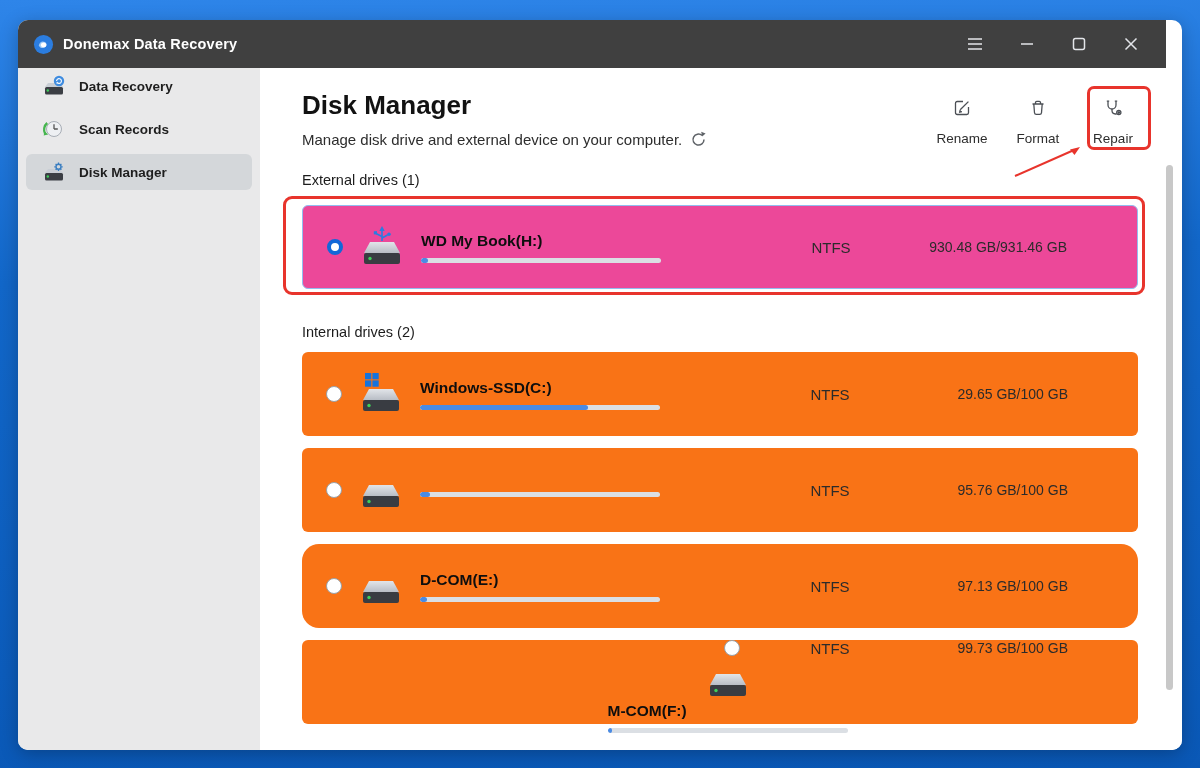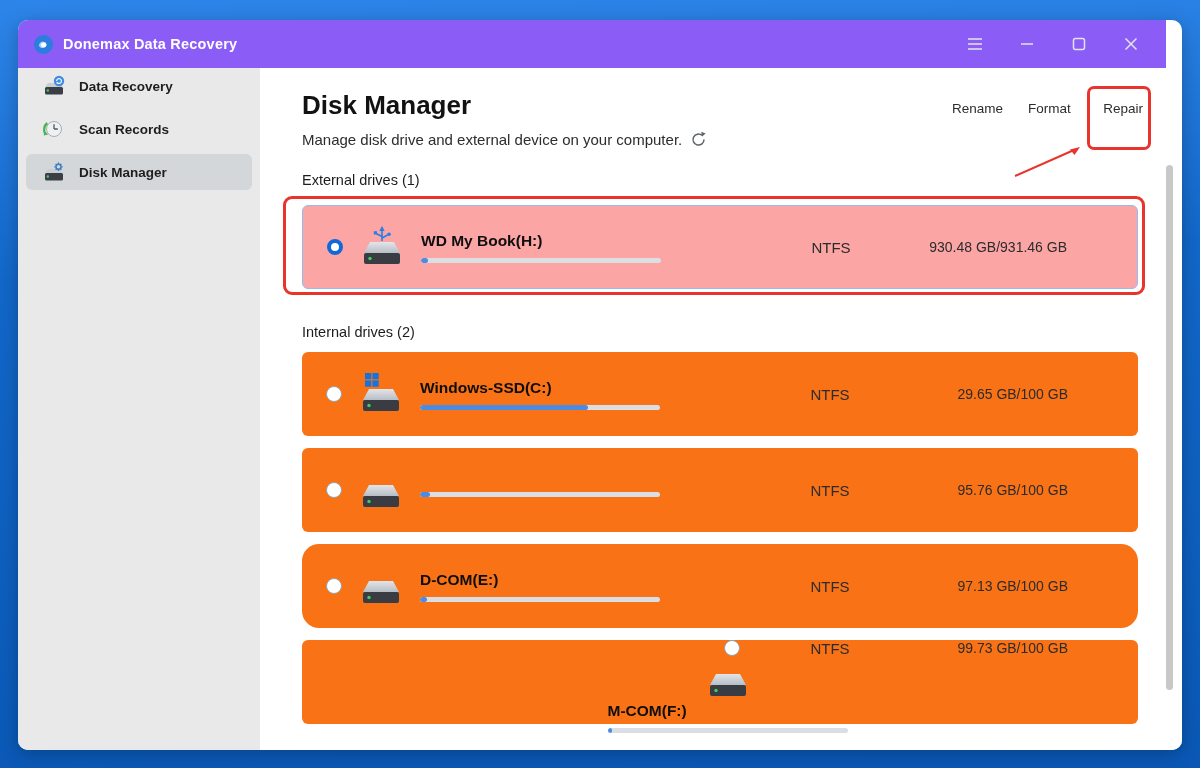--- a/index.html
+++ b/index.html
@@ -10,21 +10,21 @@
     position:relative;
   }
   .window {
     position:absolute; left:18px; top:20px; width:1164px; height:730px;
     border-radius:10px; overflow:hidden; background:#fff;
     box-shadow:0 4px 18px rgba(0,0,0,.25);
   }
   
   .titlebar {
     position:absolute; left:0; top:0; right:16px; height:48px;
-    background:#8b5cf6; display:flex; align-items:center;
+    background:#404040; display:flex; align-items:center;
   }
   .titlebar .logo { margin-left:15px; width:21px; height:21px; }
   .titlebar .title { margin-left:9px; color:#fff; font-size:14.5px; font-weight:700; letter-spacing:.2px; }
   .tb-controls { position:absolute; right:22px; top:0; height:48px; display:flex; align-items:center; gap:26px; }
   .tb-btn { width:26px; height:30px; display:flex; align-items:center; justify-content:center; cursor:pointer; }
   .tb-btn svg { stroke:#e3e5e9; stroke-width:1.5; fill:none; }
   
   .sidebar {
     position:absolute; left:0; top:48px; bottom:0; width:242px; background:#e9e9ea;
   }
@@ -34,42 +34,42 @@
   }
   .side-item.active { background:#d4d7da; }
   .side-item .slabel { font-size:13.5px; font-weight:700; color:#1e1e1e; }
   
   .content { position:absolute; left:242px; top:48px; right:0; bottom:0; background:#fff; }
   .page-title { position:absolute; left:42px; top:22px; font-size:26px; font-weight:700; color:#121212; }
   .subtitle-row { position:absolute; left:42px; top:63px; display:flex; align-items:center; gap:8px; }
   .subtitle { font-size:15px; color:#2d2d2d; }
   .refresh { cursor:pointer; display:flex; }
   
-  .tool-btn { position:absolute; top:30px; width:60px; display:flex; flex-direction:row; align-items:center; gap:20px; cursor:pointer; }
+  .tool-btn { position:absolute; top:30px; width:60px; display:flex; flex-direction:column; align-items:center; gap:13px; cursor:pointer; }
   .tool-btn .tlabel { font-size:13.5px; color:#2d2d2d; }
   .tool-btn svg { stroke:#4b4f55; stroke-width:1.3; fill:none; }
   .tb-rename { left:672px; } .tb-format { left:748px; } .tb-repair { left:823px; }
   .repair-box {
     position:absolute; left:827px; top:18px; width:64px; height:64px;
     border:3px solid #e8342c; border-radius:7px; pointer-events:none;
   }
   .arrow-svg { position:absolute; left:748px; top:72px; pointer-events:none; }
   
   .section-label { position:absolute; left:42px; font-size:14.5px; color:#1c1c1c; }
   .sec-ext { top:104px; } .sec-int { top:256px; }
   .row-box {
     position:absolute; left:23px; top:128px; width:862px; height:99px;
     border:3px solid #e8342c; border-radius:9px; pointer-events:none;
   }
   
   .drive-row {
     position:absolute; left:42px; width:836px; height:84px; border-radius:6px;
     background:#f97316; display:flex; align-items:center; cursor:pointer;
   }
-  .drive-row.selected { background:#fca5a5; border:1px solid #92bdf0; }
+  .drive-row.selected { background:#ec4899; border:1px solid #92bdf0; }
   .r-wd { top:137px; } .r-c { top:284px; } .r-d { top:380px; } .r-e { top:476px;border-radius:17px; } .r-f { top:572px;flex-direction:column; }
   .radio {
     width:16px; height:16px; border-radius:50%; margin-left:24px; flex:none;
     border:1.5px solid #9aa0a6; background:#fff; cursor:pointer;
   }
   .radio.on { border:4.5px solid #1268d8; }
   .drive-icon { margin-left:15px; flex:none; width:48px; height:46px; }
   .drive-text { margin-left:15px; width:240px; }
   .drive-name { font-size:15.5px; font-weight:700; color:#0e0e0e; white-space:nowrap; }
   .bar { margin-top:8px; width:240px; height:5px; border-radius:3px; background:#dbdfe4; overflow:hidden; }

